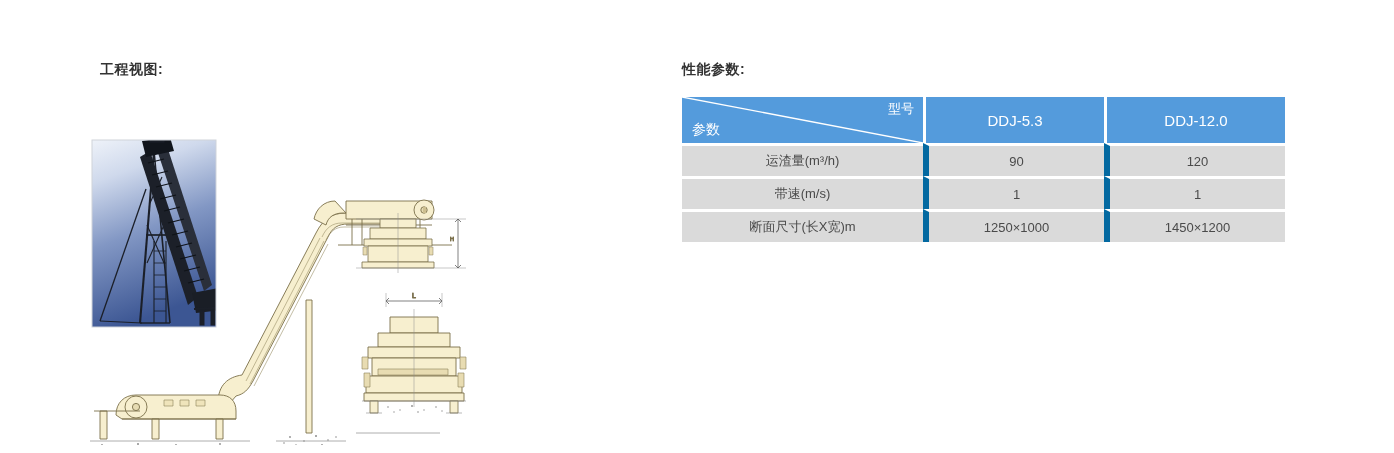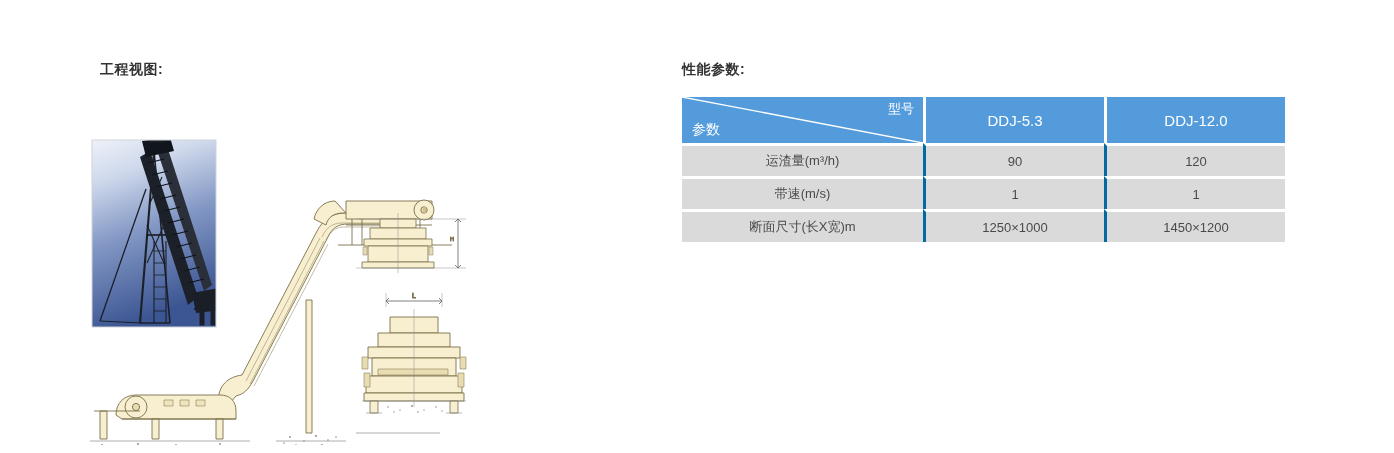--- a/index.html
+++ b/index.html
@@ -102,21 +102,21 @@
   .body-row td.c-param {
     padding-left: 11px;
     font-size: 13px;
     color: #4a4a4a;
     text-align: center;
   }
   .body-row td.c-val {
     font-size: 13px;
     color: #4a4a4a;
     text-align: center;
-    border-left: 3px solid #0369a1;
+    border-left: 6px solid #0369a1;
   }
 </style>
 </head>
 <body>
 
 <div class="page">
 
   <div class="section-title" id="engineering-title">工程视图:</div>
 
   <div id="engineering-view">

